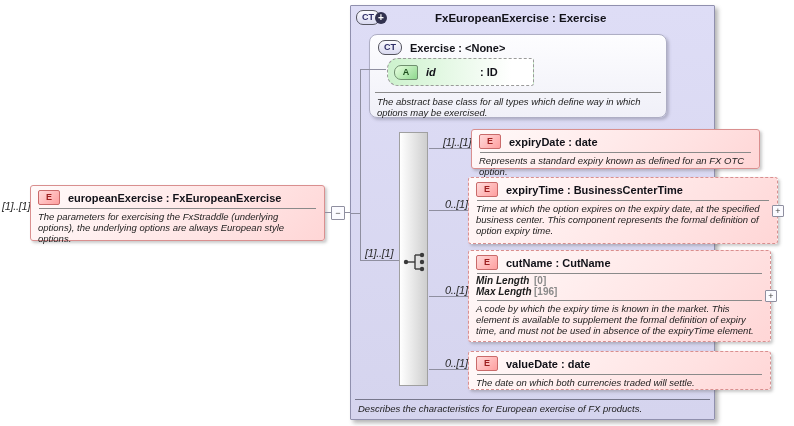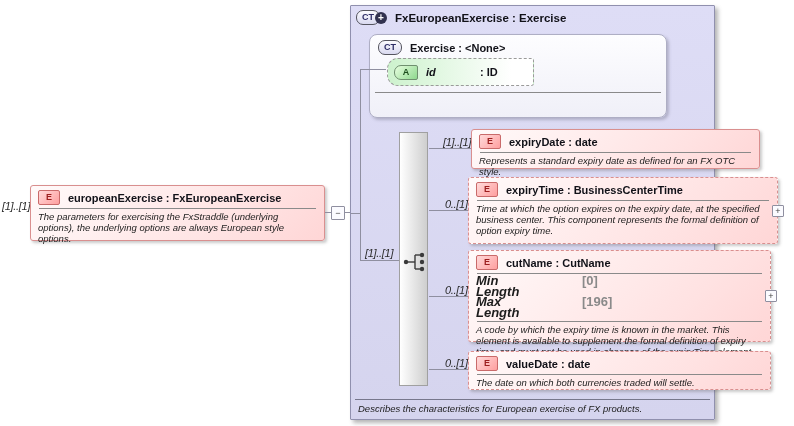--- a/index.html
+++ b/index.html
@@ -27,21 +27,21 @@
   .abadge{display:inline-block;width:22px;height:13px;line-height:13px;text-align:center;
     font-size:9px;font-weight:bold;color:#1d4d1d;background:linear-gradient(135deg,#e8ffe0,#8ed88e);
     border:1px solid #6f8f6f;border-radius:7px 2px 2px 7px;flex:0 0 auto;}
   
   .ebox{position:absolute;border-radius:3px;background:linear-gradient(135deg,#fffafa 0%,#ffe2e2 70%,#ffd6d6 100%);
     box-shadow:2px 2px 3px rgba(80,80,80,0.30);padding:3px 7px;box-sizing:border-box;}
   .ebox.solid{border:1px solid #d98f8f;}
   .ebox.dashed{border:1px dashed #d98f8f;}
   .ebox-title{display:flex;align-items:center;gap:8px;padding-top:1px;}
   .esep{height:1px;background:#8a8a8a;margin:3px 1px 2px 1px;}
-  .facet-row{display:flex;font-size:13px;line-height:10.5px;gap:48px;}
+  .facet-row{display:flex;font-size:10px;line-height:10.5px;}
   .facet-label{font-style:italic;font-weight:bold;color:#1c1c1c;width:58px;flex:0 0 auto;}
   .facet-value{color:#8a8a8a;font-style:normal;font-weight:bold;}
   .container{position:absolute;left:350px;top:5px;width:365px;height:415px;
     background:linear-gradient(#deddf6,#d5d4ee);border:1px solid #9090ae;border-radius:1px;
     box-shadow:3px 3px 4px rgba(90,90,90,0.45);box-sizing:border-box;}
   .container-header{position:absolute;left:5px;top:4px;display:flex;align-items:center;gap:8px;}
   .basebox{position:absolute;left:18px;top:28px;width:298px;height:84px;
     background:linear-gradient(#fdfdff,#f0f0f8);border:1px solid #aeaec4;border-radius:8px;
     box-shadow:2px 2px 3px rgba(80,80,100,0.30);box-sizing:border-box;}
   .basebox-header{position:absolute;left:8px;top:5px;display:flex;align-items:center;gap:8px;}
@@ -74,34 +74,35 @@
   <div class="expbox" style="left:331px;top:206px;width:14px;height:14px;line-height:12px;">−</div>
   <div class="hline" style="left:345px;top:212px;width:6px;"></div>
 
   <div class="container">
 
     <div class="container-header">
       <span style="display:flex;align-items:center;">
         <span class="ctbadge">CT</span>
         <span class="plus-circle">+</span>
       </span>
-      <span class="title" style="font-size:11.5px;">FxEuropeanExercise : Exercise</span>
+      <span class="title" style="font-size:11.5px;margin-left:40px;">FxEuropeanExercise : Exercise</span>
     </div>
 
     <div class="basebox">
       <div class="basebox-header">
         <span class="ctbadge">CT</span>
         <span class="title">Exercise : &lt;None&gt;</span>
       </div>
       <div class="attrbox">
         <span class="abadge">A</span>
         <span class="title" style="width:46px;font-style:italic;">id</span>
         <span class="title">: ID</span>
       </div>
       <div class="esep" style="position:absolute;left:5px;right:5px;top:57px;margin:0;"></div>
+      <div class="ann" style="position:absolute;left:7px;top:61px;width:282px;">The abstract base class for all types which define way in which options may be exercised.</div>
     </div>
 
     <div class="vline" style="left:9px;top:63px;height:192px;"></div>
     <div class="hline" style="left:9px;top:63px;width:26px;"></div>
     <div class="hline" style="left:0px;top:207px;width:9px;"></div>
     <div class="hline" style="left:9px;top:254px;width:39px;"></div>
 
     <div class="seqbar">
       <svg width="26" height="22" viewBox="0 0 26 22" style="position:absolute;left:2px;top:118px;">
         <circle cx="4" cy="11" r="2.2" fill="#3a3a3a"></circle>
@@ -125,21 +126,21 @@
     <div class="card" style="left:94px;top:192px;">0..[1]</div>
     <div class="card" style="left:94px;top:278px;">0..[1]</div>
     <div class="card" style="left:94px;top:351px;">0..[1]</div>
 
     <div class="ebox solid" style="left:120px;top:123px;width:289px;height:40px;">
       <div class="ebox-title">
         <span class="ebadge">E</span>
         <span class="title">expiryDate : date</span>
       </div>
       <div class="esep"></div>
-      <div class="ann">Represents a standard expiry date as defined for an FX OTC style.</div>
+      <div class="ann">Represents a standard expiry known as defined for an FX OTC option.</div>
     </div>
 
     <div class="ebox dashed" style="left:117px;top:171px;width:310px;height:67px;">
       <div class="ebox-title">
         <span class="ebadge">E</span>
         <span class="title">expiryTime : BusinessCenterTime</span>
       </div>
       <div class="esep"></div>
       <div class="ann">Time at which the option expires on the expiry date, at the specified business center. This component represents the formal definition of option expiry time.</div>
     </div>

